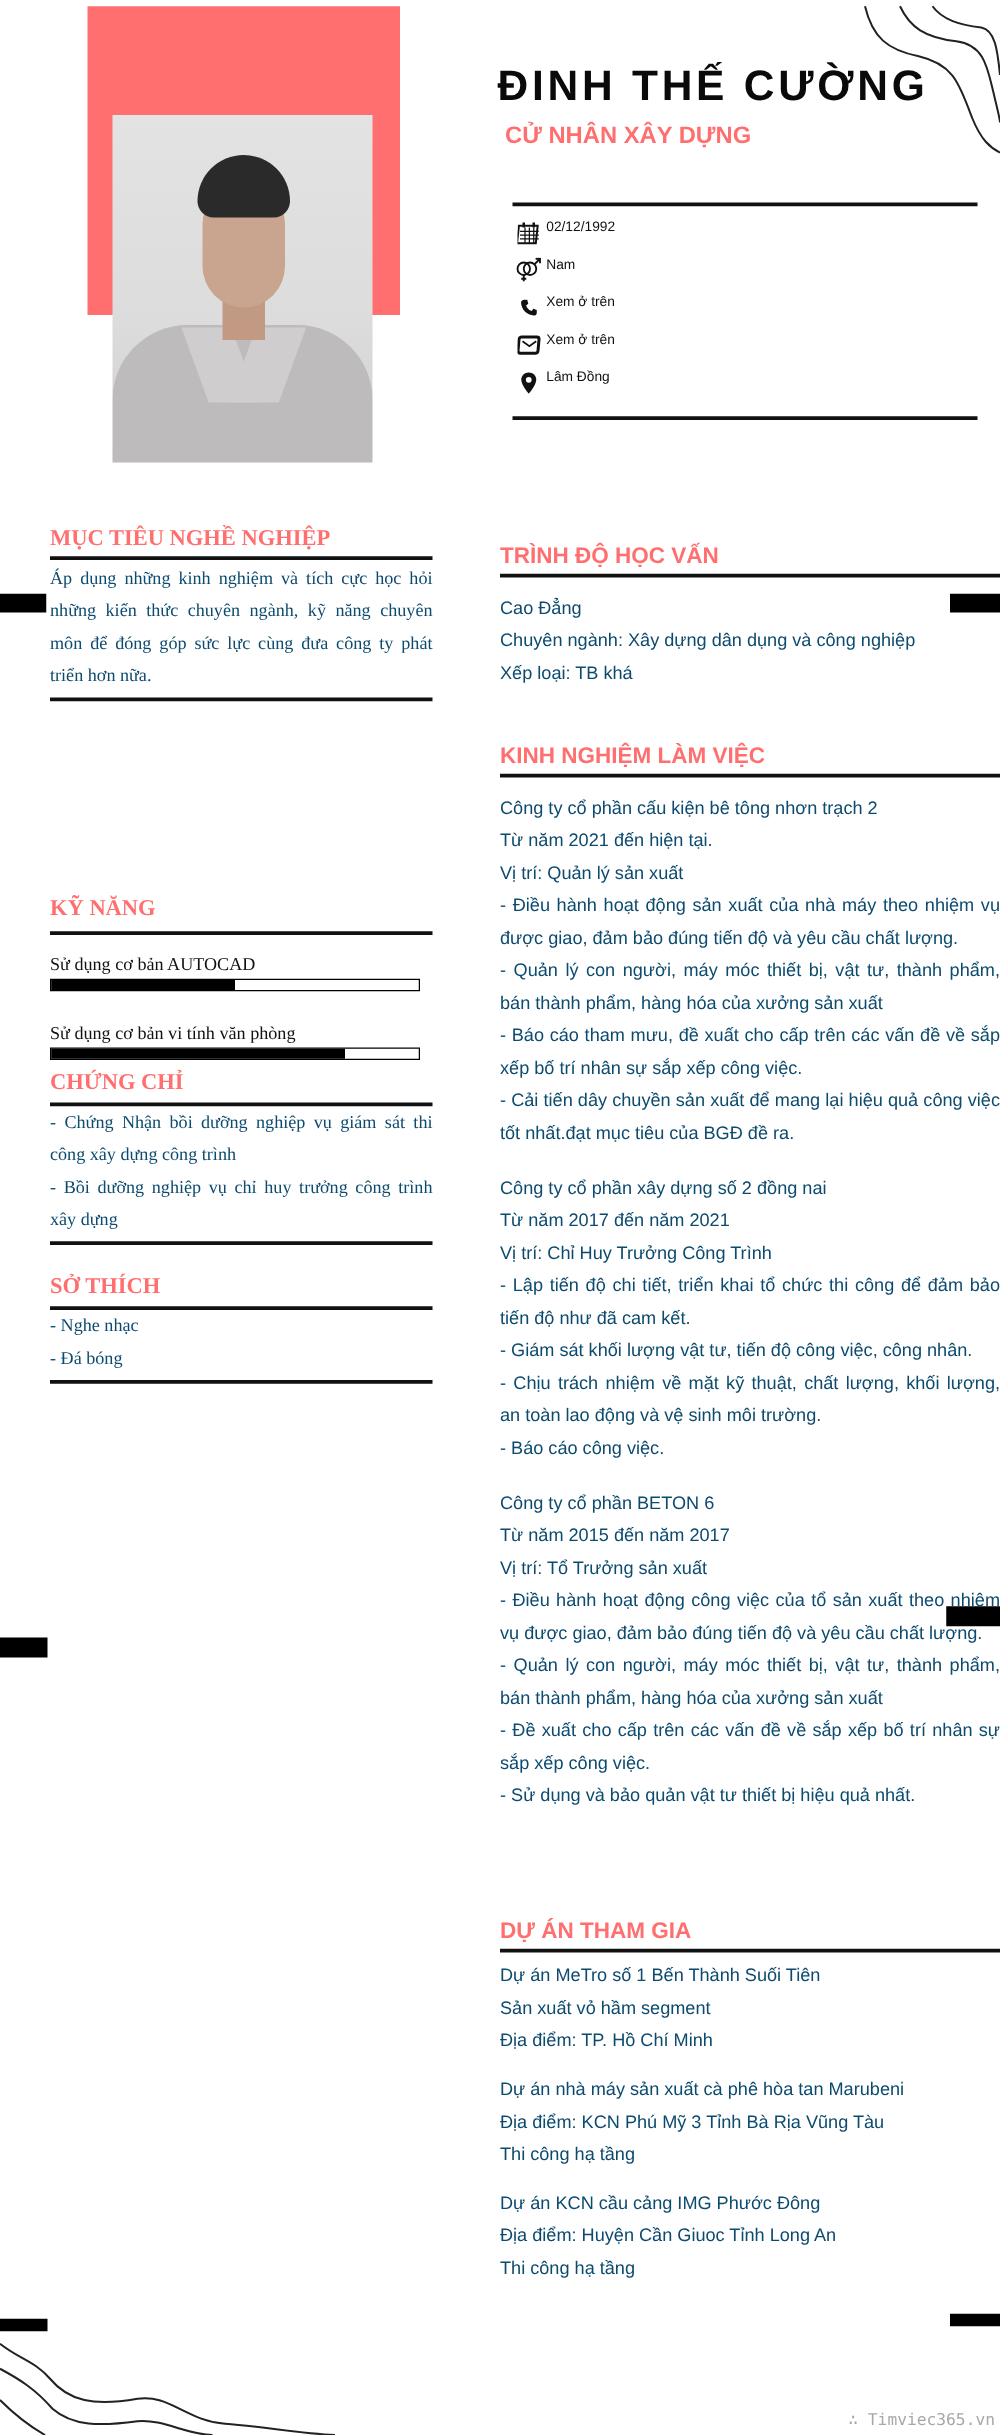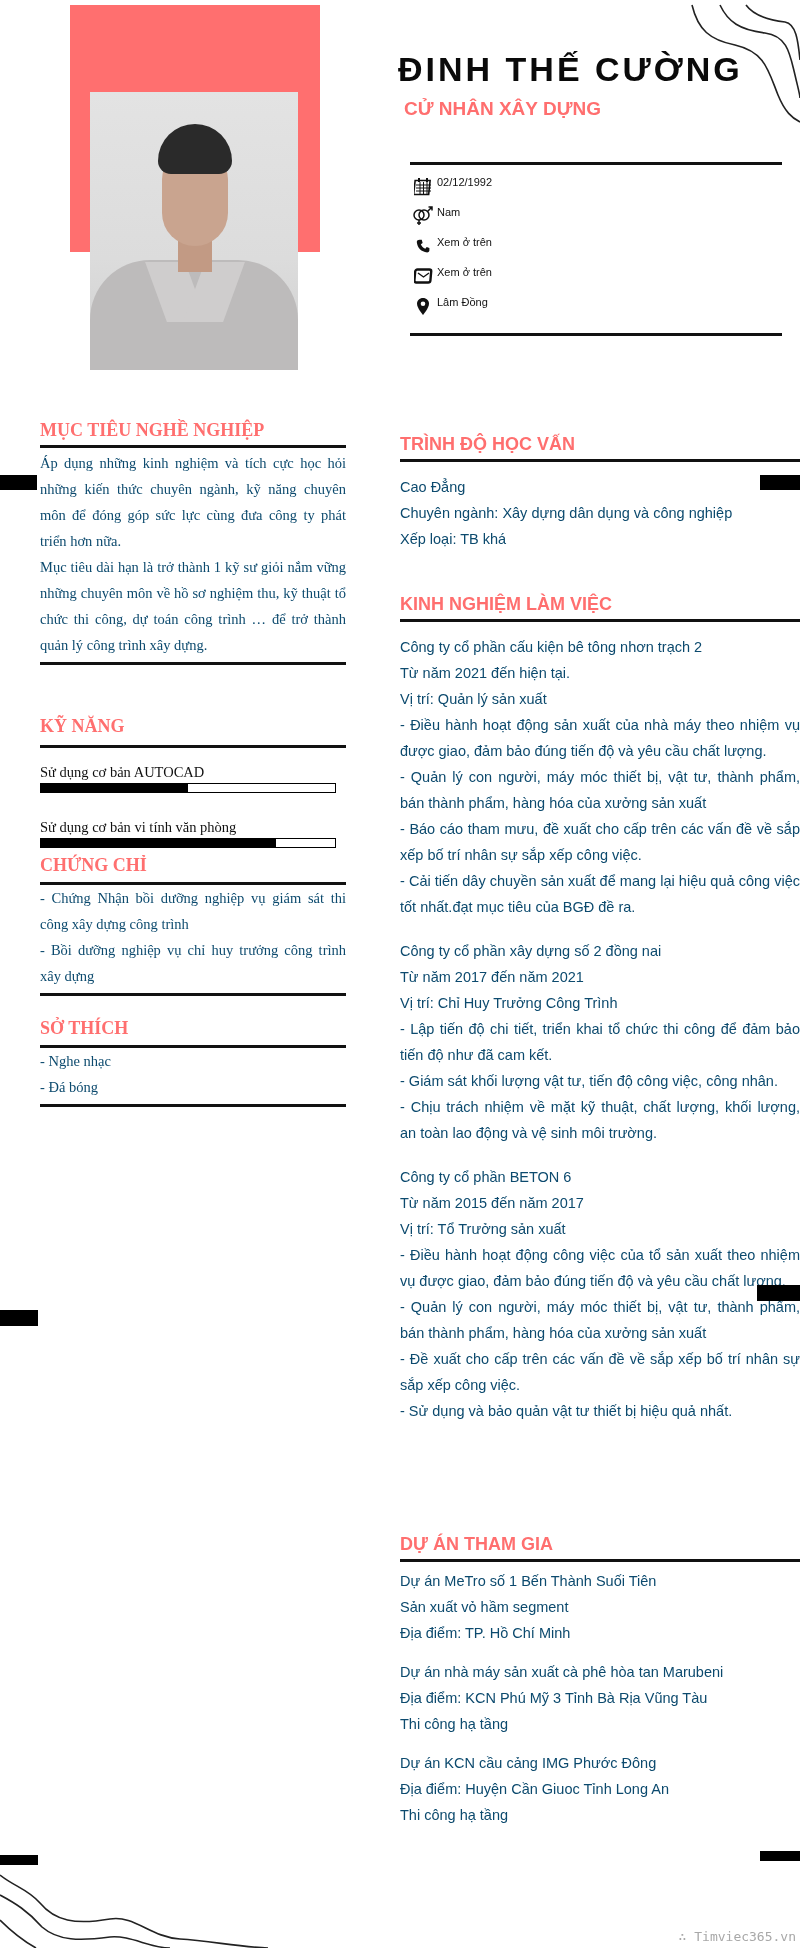--- a/index.html
+++ b/index.html
@@ -118,21 +118,20 @@
   </span>
   <span>Lâm Đồng</span>
 </div>
 
 <div class="abs rule info-bot"></div>
 
 <div class="abs col-left" style="top:420px">
   <div class="sec-title">MỤC TIÊU NGHỀ NGHIỆP</div>
   <div class="rule" style="margin-top:4px"></div>
   <div class="para" style="margin-top:2px">Áp dụng những kinh nghiệm và tích cực học hỏi những kiến thức chuyên ngành, kỹ năng chuyên môn để đóng góp sức lực cùng đưa công ty phát triển hơn nữa.</div>
-  <div class="para">Mục tiêu dài hạn là trở thành 1 kỹ sư giỏi nắm vững những chuyên môn về hồ sơ nghiệm thu, kỹ thuật tổ chức thi công, dự toán công trình … để trở thành quản lý công trình xây dựng.</div>
   <div class="rule" style="margin-top:4px"></div>
 </div>
 
 <div class="abs col-left" style="top:716px">
   <div class="sec-title">KỸ NĂNG</div>
   <div class="rule" style="margin-top:8px"></div>
   <div class="skill-label" style="margin-top:16px">Sử dụng cơ bản AUTOCAD</div>
   <div class="bar" style="width:296px;margin-top:2px">
       <div class="fill" style="width:50%"></div>
     </div>
@@ -180,20 +179,21 @@
     <div class="para"> - Cải tiến dây chuyền sản xuất để mang lại hiệu quả công việc tốt nhất.đạt mục tiêu của BGĐ đề ra.</div>
   </div>
 
   <div style="margin-top:18px">
     <div class="para bold">Công ty cổ phần xây dựng số 2 đồng nai</div>
     <div class="para bold">Từ năm 2017 đến năm 2021</div>
     <div class="para">Vị trí: Chỉ Huy Trưởng Công Trình</div>
     <div class="para">- Lập tiến độ chi tiết, triển khai tổ chức thi công để đảm bảo tiến độ như đã cam kết.</div>
     <div class="para">- Giám sát khối lượng vật tư, tiến độ công việc, công nhân.</div>
     <div class="para">- Chịu trách nhiệm về mặt kỹ thuật, chất lượng, khối lượng, an toàn lao động và vệ sinh môi trường.</div>
+    <div class="para">- Báo cáo công việc.</div>
   </div>
 
   <div style="margin-top:18px">
     <div class="para bold">Công ty cổ phần BETON 6</div>
     <div class="para bold">Từ năm 2015 đến năm 2017</div>
     <div class="para">Vị trí: Tổ Trưởng sản xuất</div>
     <div class="para">- Điều hành hoạt động công việc của tổ sản xuất theo nhiệm vụ được giao, đảm bảo đúng tiến độ và yêu cầu chất lượng.</div>
     <div class="para">- Quản lý con người, máy móc thiết bị, vật tư, thành phẩm, bán thành phẩm, hàng hóa của xưởng sản xuất</div>
     <div class="para"> - Đề xuất cho cấp trên các vấn đề về sắp xếp bố trí nhân sự sắp xếp công việc.</div>
     <div class="para"> - Sử dụng và bảo quản vật tư thiết bị hiệu quả nhất.</div>

